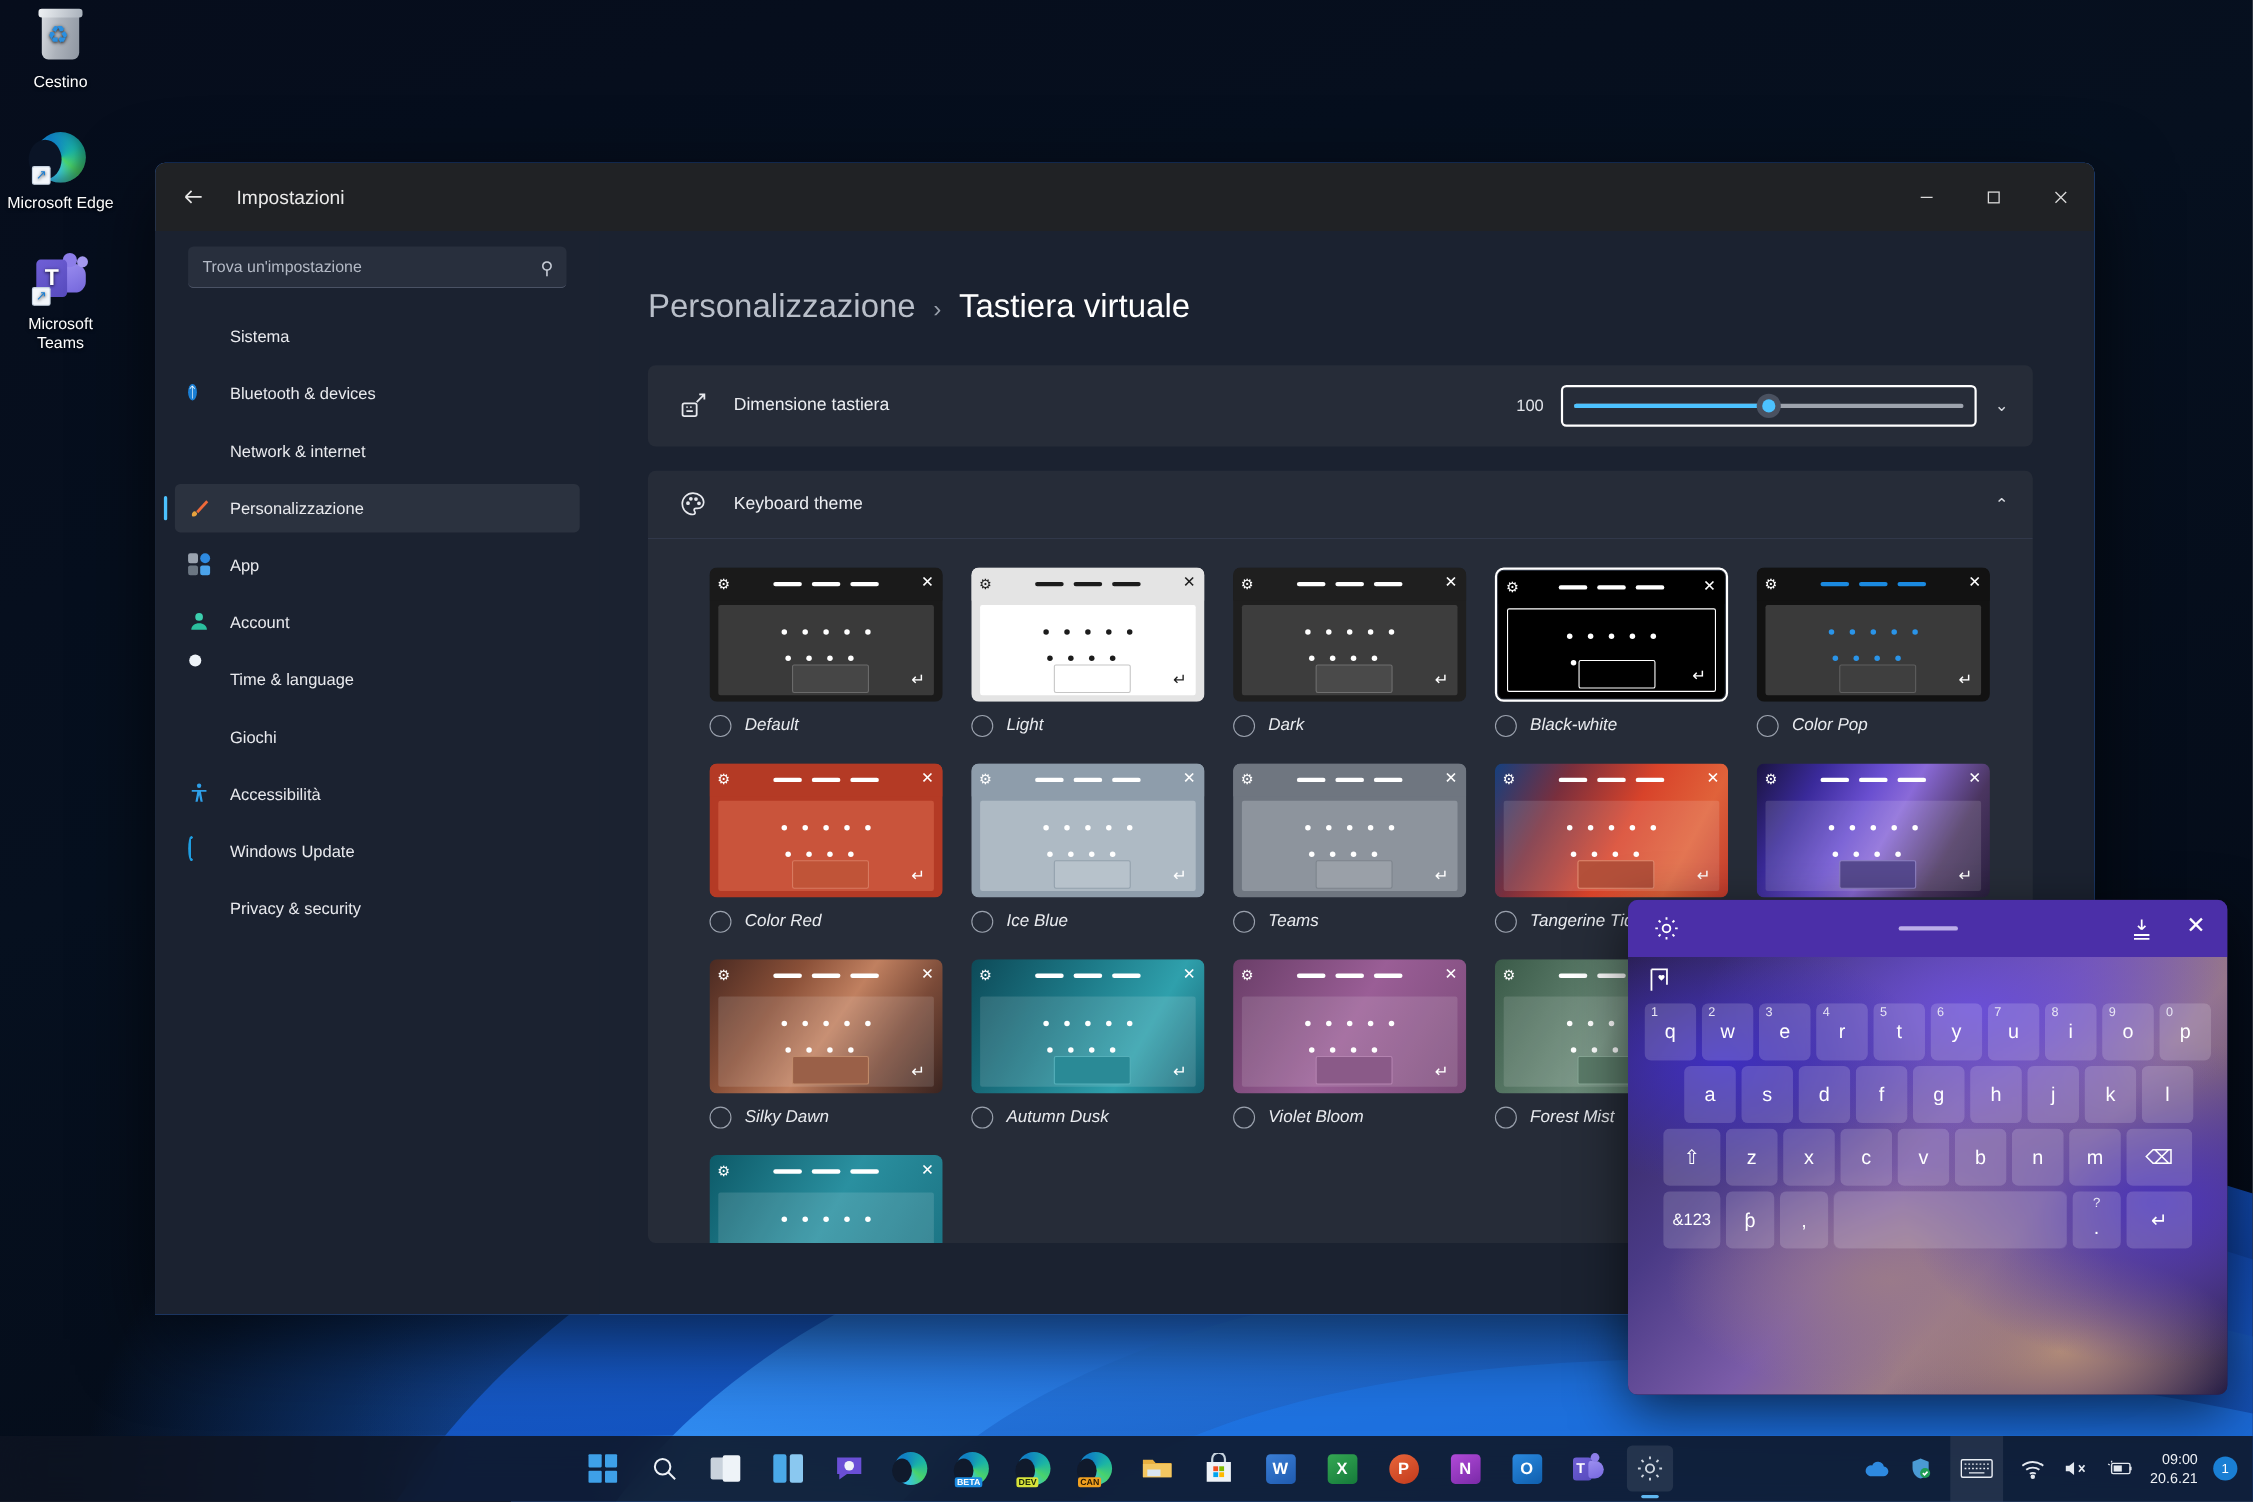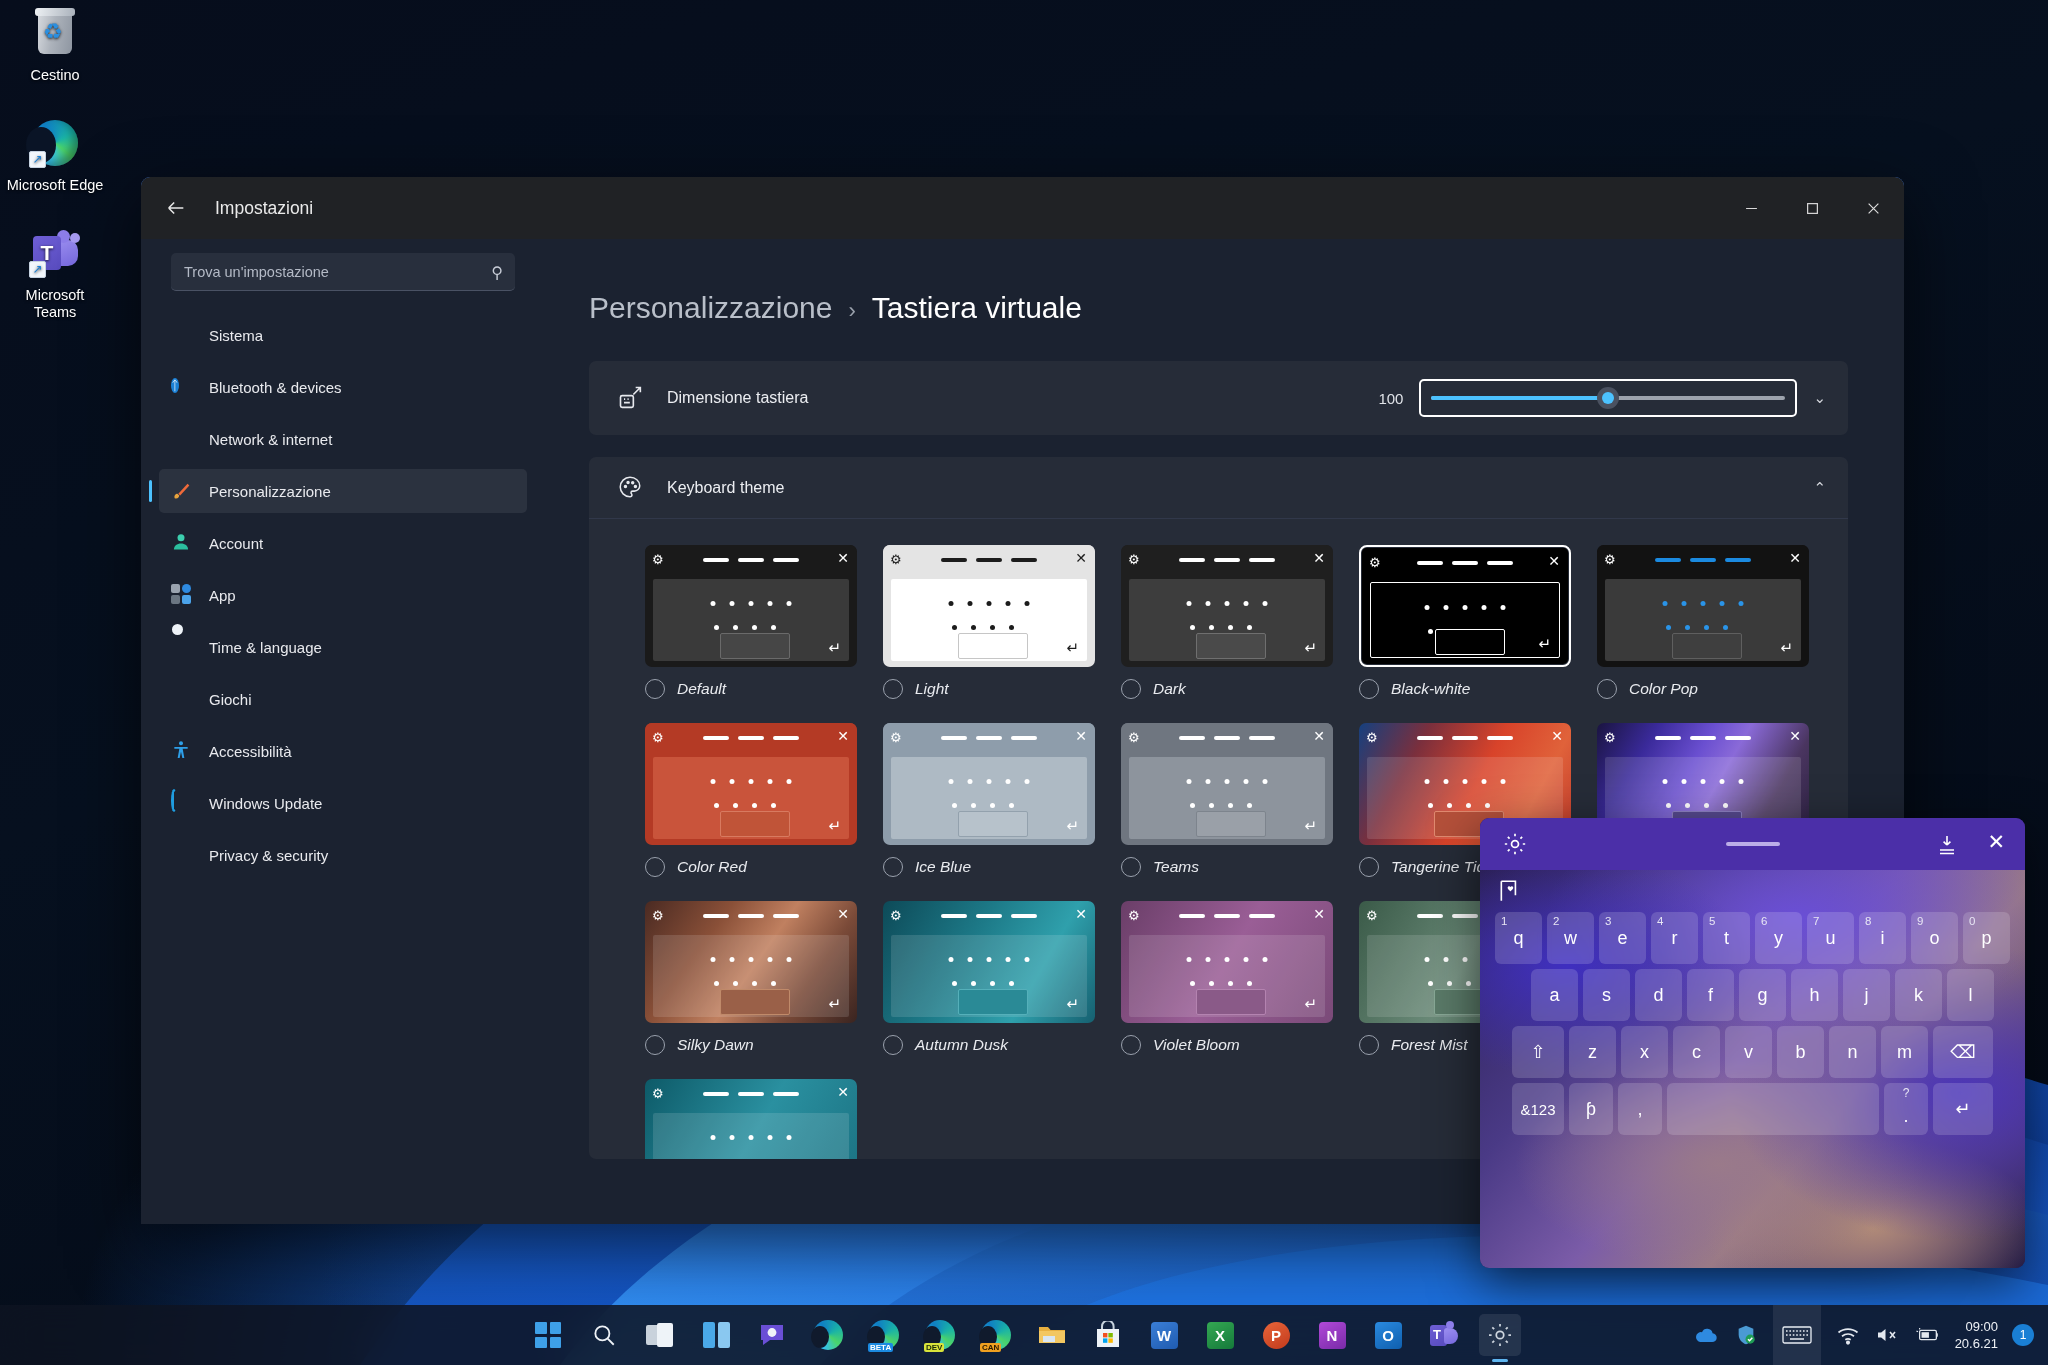--- a/index.html
+++ b/index.html
@@ -70,21 +70,21 @@
   .teams-p1 { position:absolute; left:25px; top:12px; width:24px; height:26px; border-radius:4px 10px 10px 4px;
     background: linear-gradient(160deg,#9c8ff0,#7668de); }
   .teams-d1 { position:absolute; left:28px; top:2px; width:13px; height:13px; border-radius:50%; background:#8d7eea; }
   .teams-d2 { position:absolute; left:41px; top:5px; width:10px; height:10px; border-radius:50%; background:#a79bf2; }
 
   
   .win {
     position: absolute; left: 141px; top: 148px; width: 1763px; height: 1047px;
     background: #3b82f6; border-radius: 9px 9px 0 0;
     box-shadow: 0 22px 70px rgba(0,0,0,.62);
-    overflow: hidden; display: flex; flex-direction: column; margin-top: 29px;
+    overflow: hidden; display: flex; flex-direction: column;
   }
   .titlebar {
     height: 62px; flex: none; display: flex; align-items: center;
     background: #202225; position: relative;
   }
   .back-btn {
     width: 42px; height: 42px; margin-left: 14px; border-radius: 5px;
     display:flex; align-items:center; justify-content:center; color:#e6e6e6;
   }
   .win-title { margin-left: 18px; color: #eaeaea; font-size: 17.5px; }
@@ -390,38 +390,38 @@
           <svg class="ic-pers" viewBox="0 0 24 24">
             <path d="M4 20c3 1 5-1 5-3l-2-2c-2 0-4 2-3 5z" fill="#e8a33d"></path>
             <path d="M8 15L18 4l2 2L10 17z" fill="#ef6a3a"></path>
           </svg>
         </span>
         <span class="nav-label">Personalizzazione</span>
       </div>
 
       <div class="nav-item">
         <span class="nav-ico">
-          <svg class="ic-acc" viewBox="0 0 24 24">
-            <circle cx="12" cy="7" r="4.2" fill="#3ccfae"></circle>
-            <path d="M3.5 21c0-4.6 3.8-7.2 8.5-7.2s8.5 2.6 8.5 7.2z" fill="#2bbf9e"></path>
-          </svg>
-        </span>
-        <span class="nav-label">Account</span>
-      </div>
-
-      <div class="nav-item">
-        <span class="nav-ico">
           <span class="ic-app">
             <i style="left:0;top:0;width:9px;height:9px;background:#9aa3af;"></i>
             <i style="left:11px;top:0;width:9px;height:9px;background:#2e8ae0;border-radius:50%;"></i>
             <i style="left:0;top:11px;width:9px;height:9px;background:#6b7682;"></i>
             <i style="left:11px;top:11px;width:9px;height:9px;background:#4ba3ea;"></i>
           </span>
         </span>
         <span class="nav-label">App</span>
+      </div>
+
+      <div class="nav-item">
+        <span class="nav-ico">
+          <svg class="ic-acc" viewBox="0 0 24 24">
+            <circle cx="12" cy="7" r="4.2" fill="#3ccfae"></circle>
+            <path d="M3.5 21c0-4.6 3.8-7.2 8.5-7.2s8.5 2.6 8.5 7.2z" fill="#2bbf9e"></path>
+          </svg>
+        </span>
+        <span class="nav-label">Account</span>
       </div>
 
       <div class="nav-item">
         <span class="nav-ico">
           <span class="ic-time"><i style="position:absolute;left:1px;bottom:1px;width:11px;height:11px;border-radius:50%;background:#eef3f8;display:block;"></i></span>
         </span>
         <span class="nav-label">Time &amp; language</span>
       </div>
 
       <div class="nav-item">

